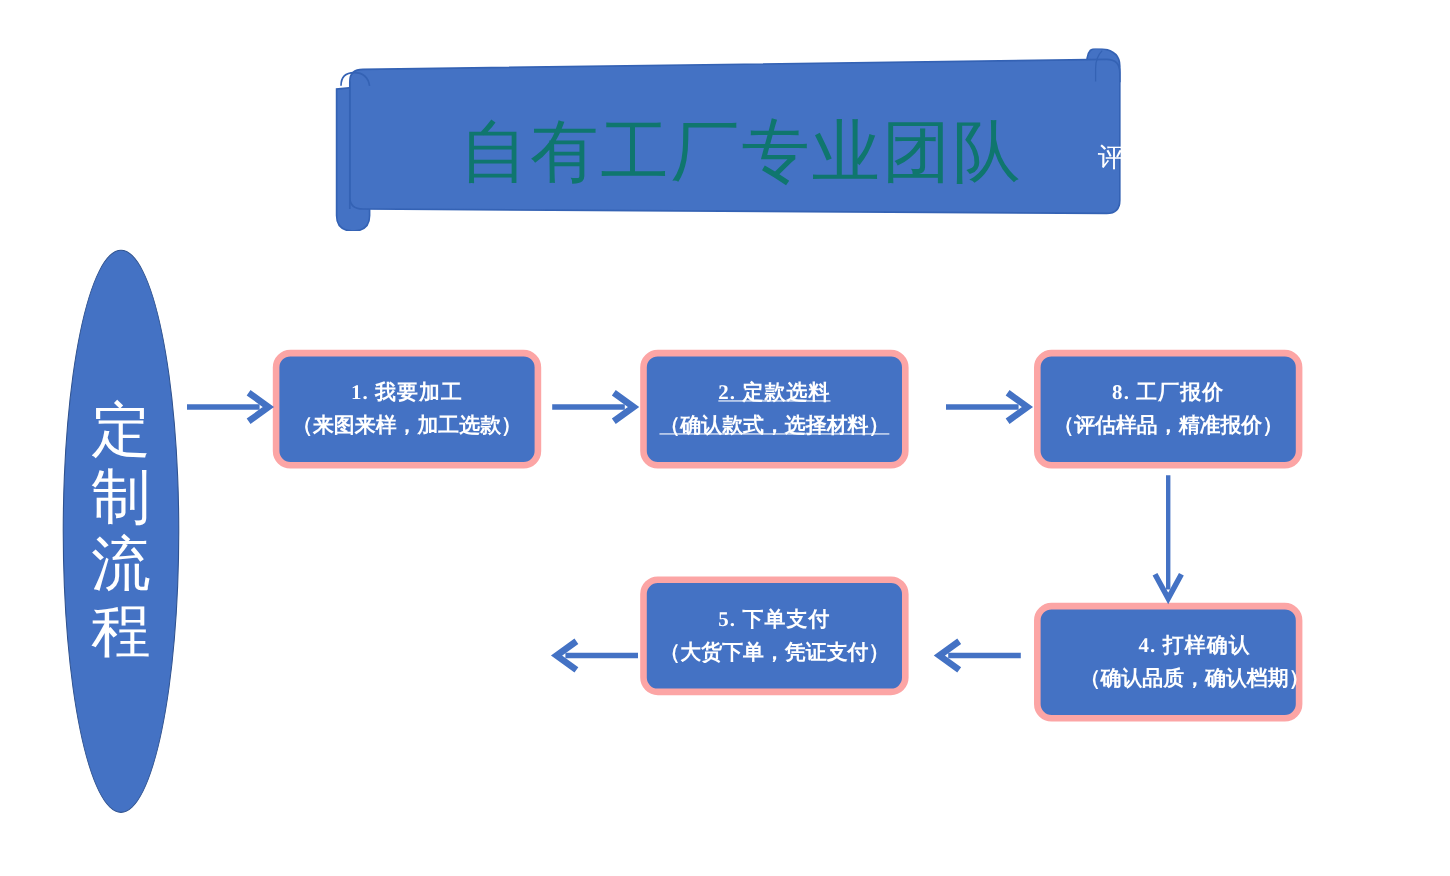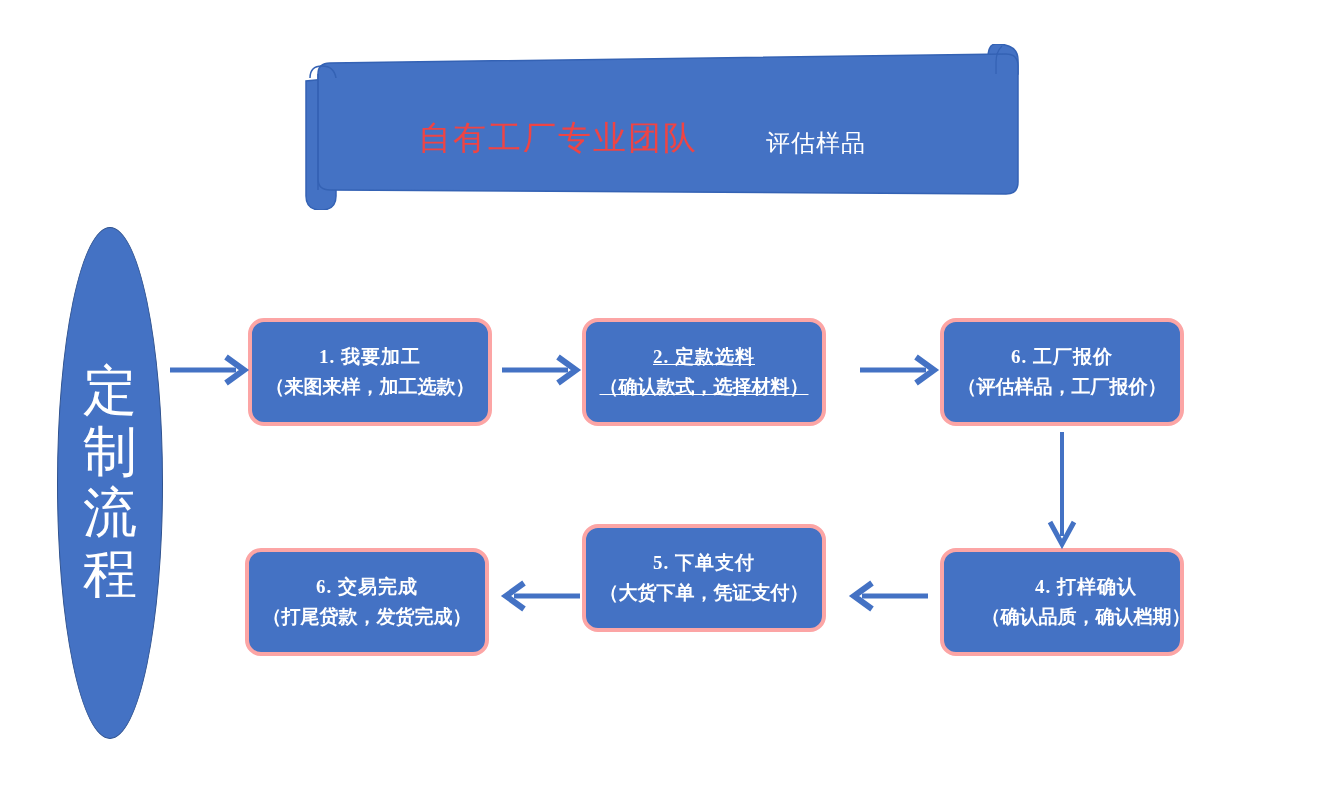--- a/index.html
+++ b/index.html
@@ -41,22 +41,22 @@
     position: absolute;
     left: 0; top: 0;
     width: 730px;
     height: 166px;
     display: flex;
     align-items: center;
     justify-content: flex-start;
     pointer-events: none;
   }
   .banner-title {
-    color: #ef4444;
-    font-size: 33px;
+    color: #0f766e;
+    font-size: 62px;
     letter-spacing: 2px;
     margin-left: 122px;
     margin-top: 22px;
     font-family: "Liberation Serif", "DejaVu Serif", serif;
     white-space: nowrap;
   }
   .banner-sub {
     color: #ffffff;
     font-size: 24px;
     letter-spacing: 1px;
@@ -100,21 +100,21 @@
     font-family: "Liberation Serif", "DejaVu Serif", serif;
   }
   .ellipse-label span { display: block; }
 
   
   .pbox {
     position: absolute;
     width: 244px;
     height: 108px;
     background: #4472C4;
-    border: 4px solid #fca5a5;
+    border: 6px solid #fca5a5;
     border-radius: 16px;
     box-sizing: border-box;
     display: flex;
     flex-direction: column;
     align-items: center;
     justify-content: center;
     color: #ffffff;
     font-family: "Liberation Serif", "DejaVu Serif", serif;
     text-align: center;
   }
@@ -186,38 +186,34 @@
     <div class="ln1">1.  我要加工</div>
     <div class="ln2">（来图来样，加工选款）</div>
   </div>
 
   <div class="pbox pbox-2">
     <div class="ln1">2.  定款选料</div>
     <div class="ln2">（确认款式，选择材料）</div>
   </div>
 
   <div class="pbox pbox-3">
-    <div class="ln1">6.  工厂报价</div>
-    <div class="ln2">（评估样品，工厂报价）</div>
+    <div class="ln1">8.  工厂报价</div>
+    <div class="ln2">（评估样品，精准报价）</div>
   </div>
 
   <div class="pbox pbox-4">
     <div class="ln1">4.  打样确认</div>
     <div class="ln2">（确认品质，确认档期）</div>
   </div>
 
   <div class="pbox pbox-5">
     <div class="ln1">5.  下单支付</div>
     <div class="ln2">（大货下单，凭证支付）</div>
   </div>
 
-  <div class="pbox pbox-6">
-    <div class="ln1">6.  交易完成</div>
-    <div class="ln2">（打尾贷款，发货完成）</div>
-  </div>
 
   <svg class="arrow" style="left:168px; top:352px;" width="82" height="36" viewBox="0 0 82 36">
     <line x1="2" y1="18" x2="68" y2="18" stroke="#4472C4" stroke-width="5"></line>
     <polyline points="58,5 76,18 58,31" fill="none" stroke="#4472C4" stroke-width="6" stroke-linecap="butt" stroke-linejoin="miter"></polyline>
   </svg>
 
   <svg class="arrow" style="left:500px; top:352px;" width="82" height="36" viewBox="0 0 82 36">
     <line x1="2" y1="18" x2="68" y2="18" stroke="#4472C4" stroke-width="5"></line>
     <polyline points="58,5 76,18 58,31" fill="none" stroke="#4472C4" stroke-width="6" stroke-linecap="butt" stroke-linejoin="miter"></polyline>
   </svg>

